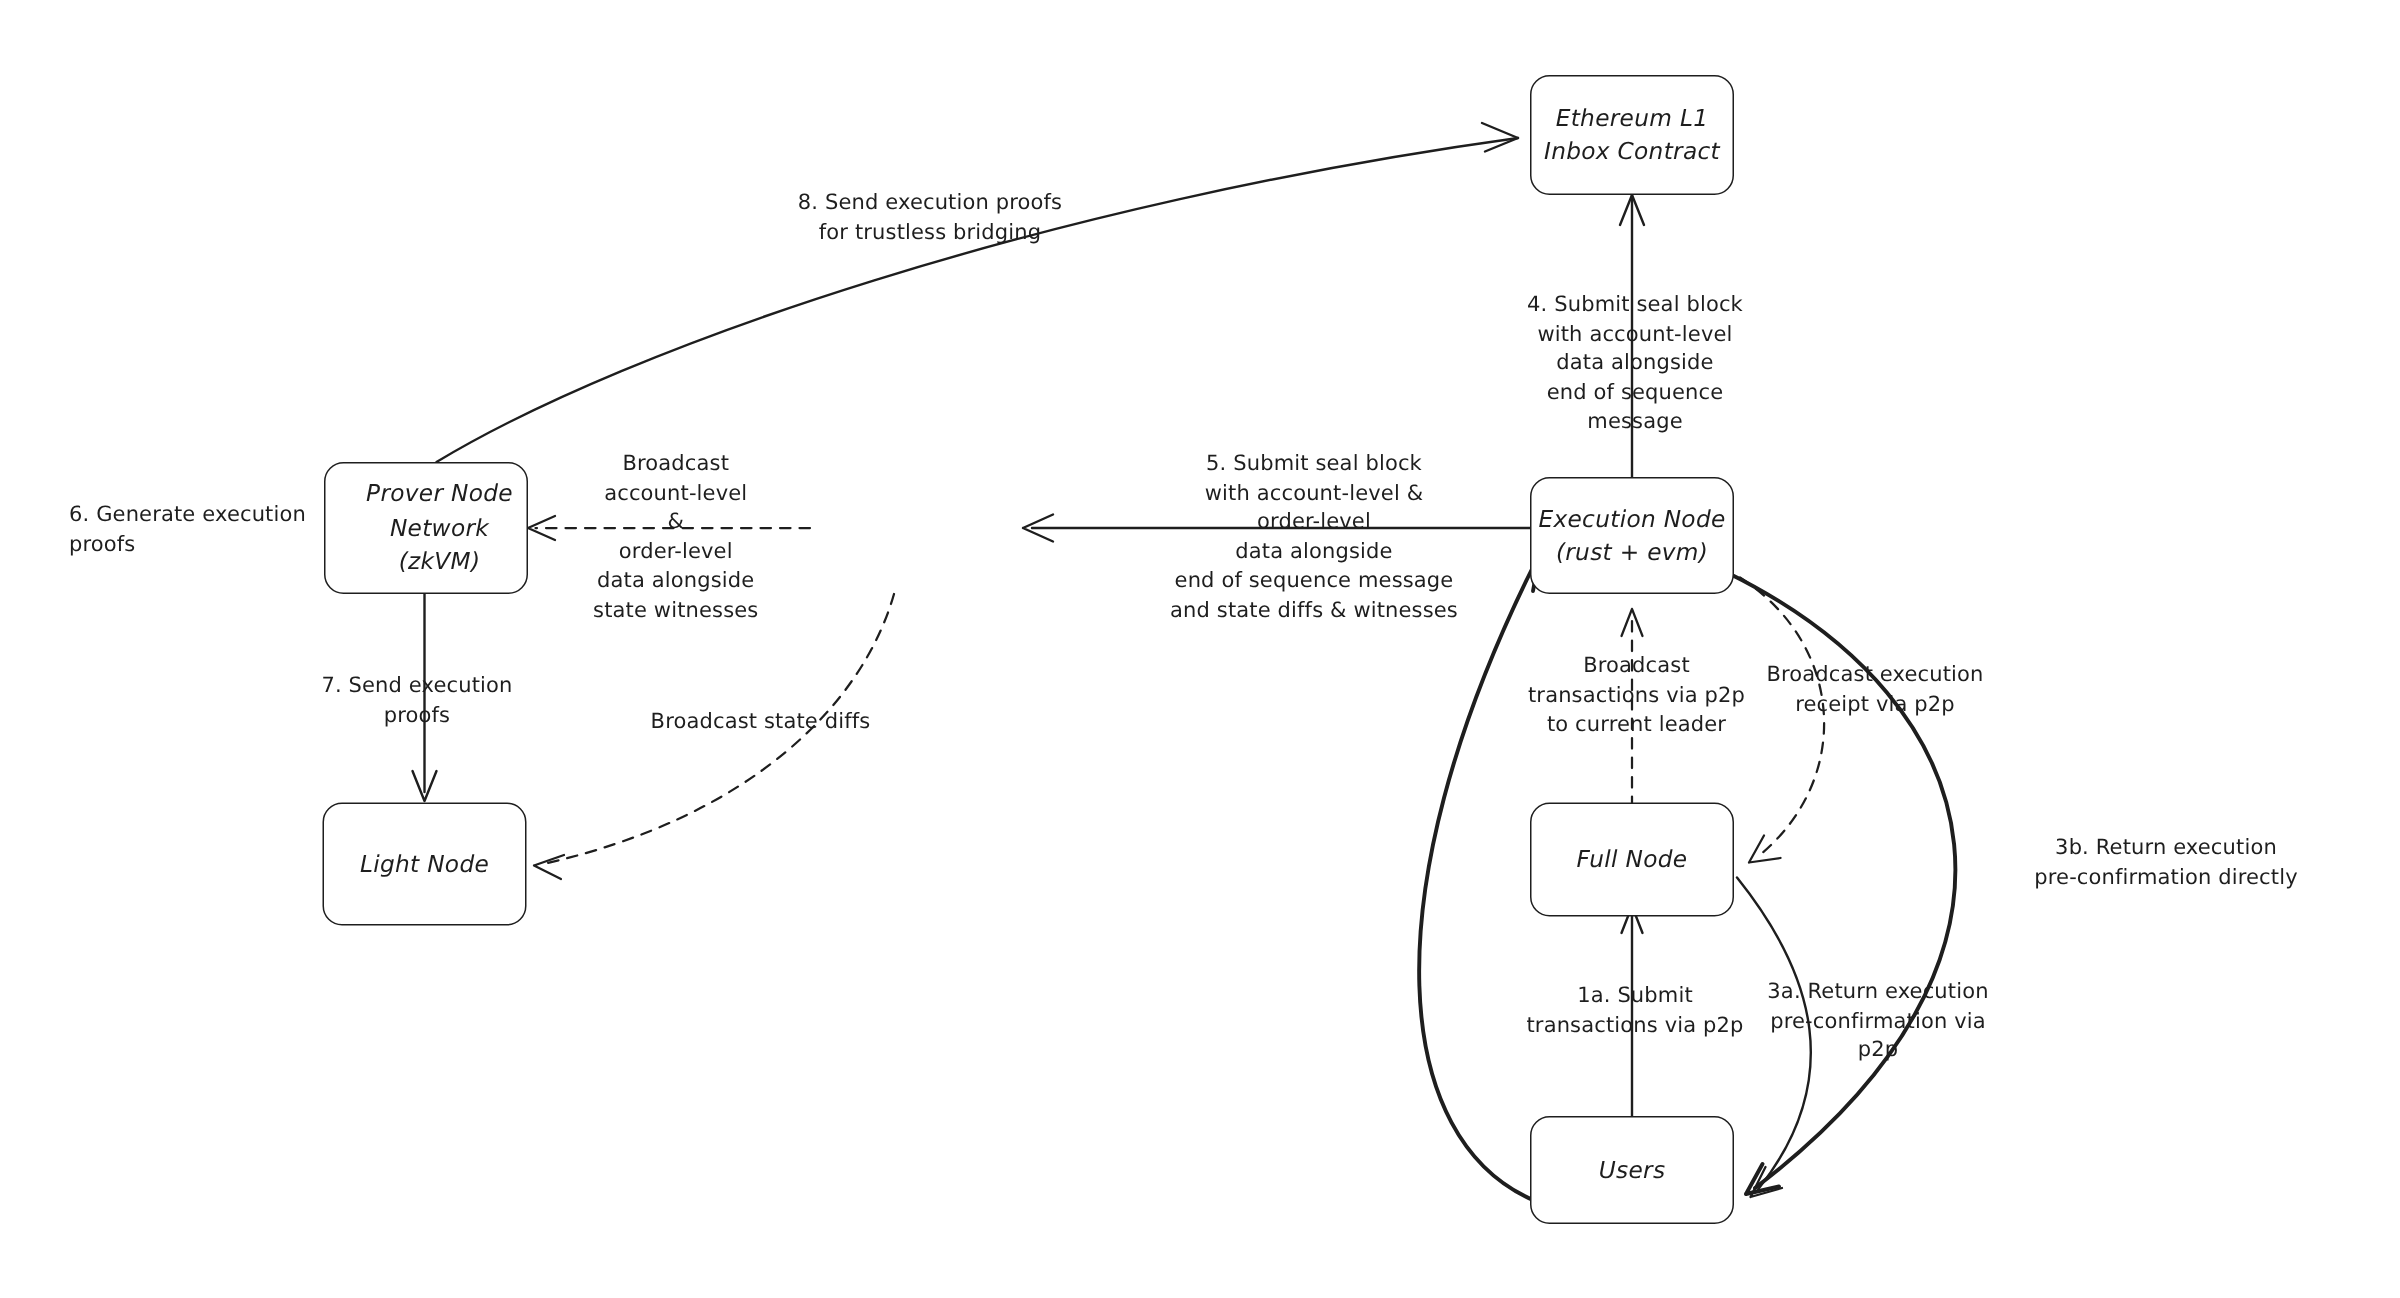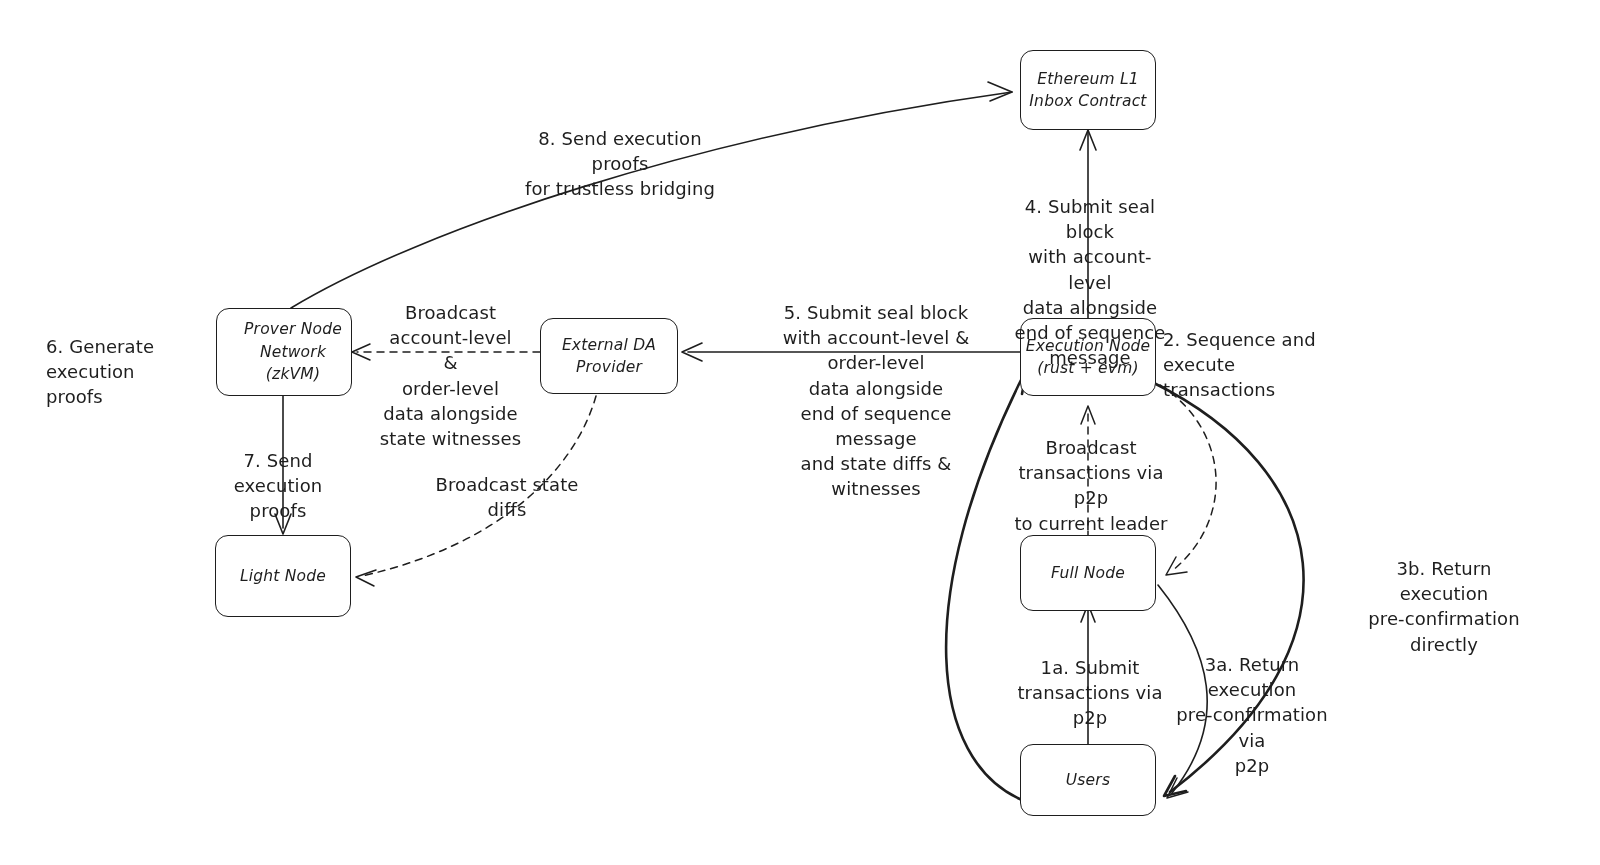--- a/index.html
+++ b/index.html
@@ -58,21 +58,21 @@
     font-size: 15.5px;
     line-height: 1.45;
     font-style: italic;
     letter-spacing: 0.2px;
   }
   .node .lines { white-space: pre-line; }
 
   .lbl {
     position: absolute;
     color: #1e1e1e;
-    font-size: 18px;
+    font-size: 14px;
     line-height: 1.4;
     white-space: pre-line;
     text-align: center;
     letter-spacing: 0.1px;
   }
   .lbl.left { text-align: left; }
 </style>
 </head>
 <body>
 
@@ -122,24 +122,20 @@
     <span class="lines">Ethereum L1
 Inbox Contract</span>
   </div>
 
   <div class="node" style="left:216px; top:308px; width:136px; height:88px;padding-left:18px;">
     <span class="lines">Prover Node
 Network
 (zkVM)</span>
   </div>
 
-  <div class="node" style="left:540px; top:318px; width:138px; height:76px;">
-    <span class="lines">External DA
-Provider</span>
-  </div>
 
   <div class="node" style="left:1020px; top:318px; width:136px; height:78px;">
     <span class="lines">Execution Node
 (rust + evm)</span>
   </div>
 
   <div class="node" style="left:215px; top:535px; width:136px; height:82px;">
     <span class="lines">Light Node</span>
   </div>
 
@@ -170,32 +166,32 @@
 data alongside
 state witnesses</div>
 
   <div class="lbl" style="left:762px; top:300px; width:228px;">5. Submit seal block
 with account-level &amp;
 order-level
 data alongside
 end of sequence message
 and state diffs &amp; witnesses</div>
 
-  <div class="lbl left" style="left:1163px; top:327px; width:180px;">2. Sequence and execute
-transactions</div>
 
   <div class="lbl" style="left:198px; top:448px; width:160px;">7. Send execution
 proofs</div>
 
   <div class="lbl" style="left:422px; top:472px; width:170px;">Broadcast state diffs</div>
 
   <div class="lbl" style="left:1010px; top:435px; width:162px;">Broadcast
 transactions via p2p
 to current leader</div>
 
+  <div class="lbl" style="left:1172px; top:441px; width:156px;">Broadcast execution
+receipt via p2p</div>
 
 
   <div class="lbl" style="left:1352px; top:556px; width:184px;">3b. Return execution
 pre-confirmation directly</div>
 
   <div class="lbl" style="left:1008px; top:655px; width:164px;">1a. Submit
 transactions via p2p</div>
 
   <div class="lbl" style="left:1176px; top:652px; width:152px;">3a. Return execution
 pre-confirmation via

